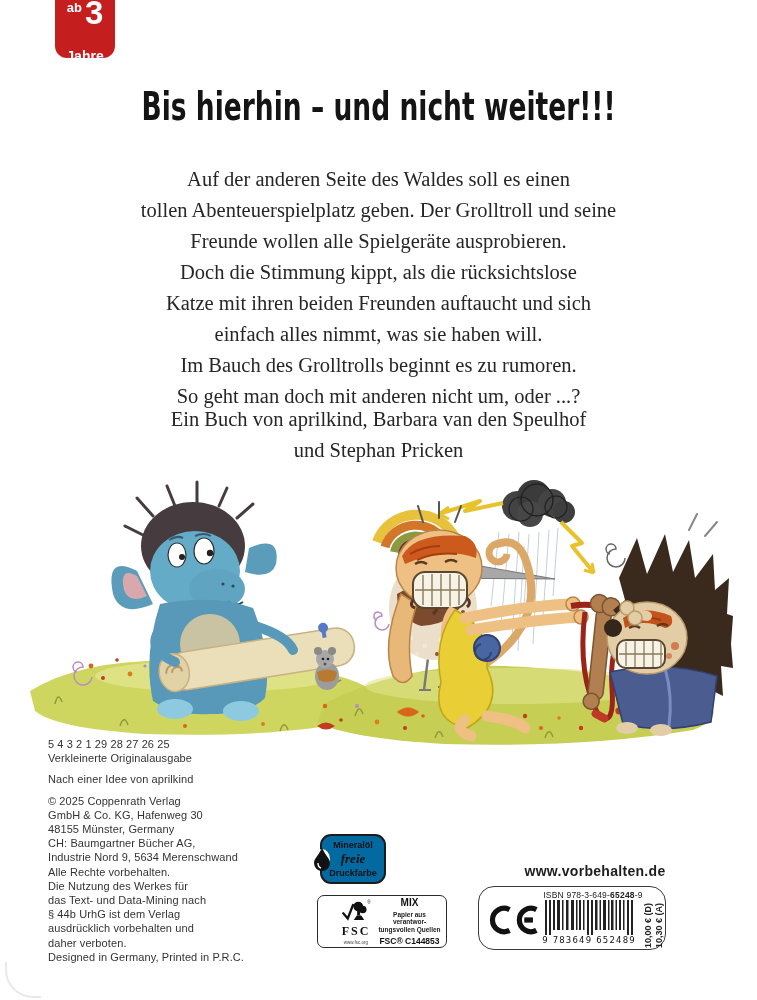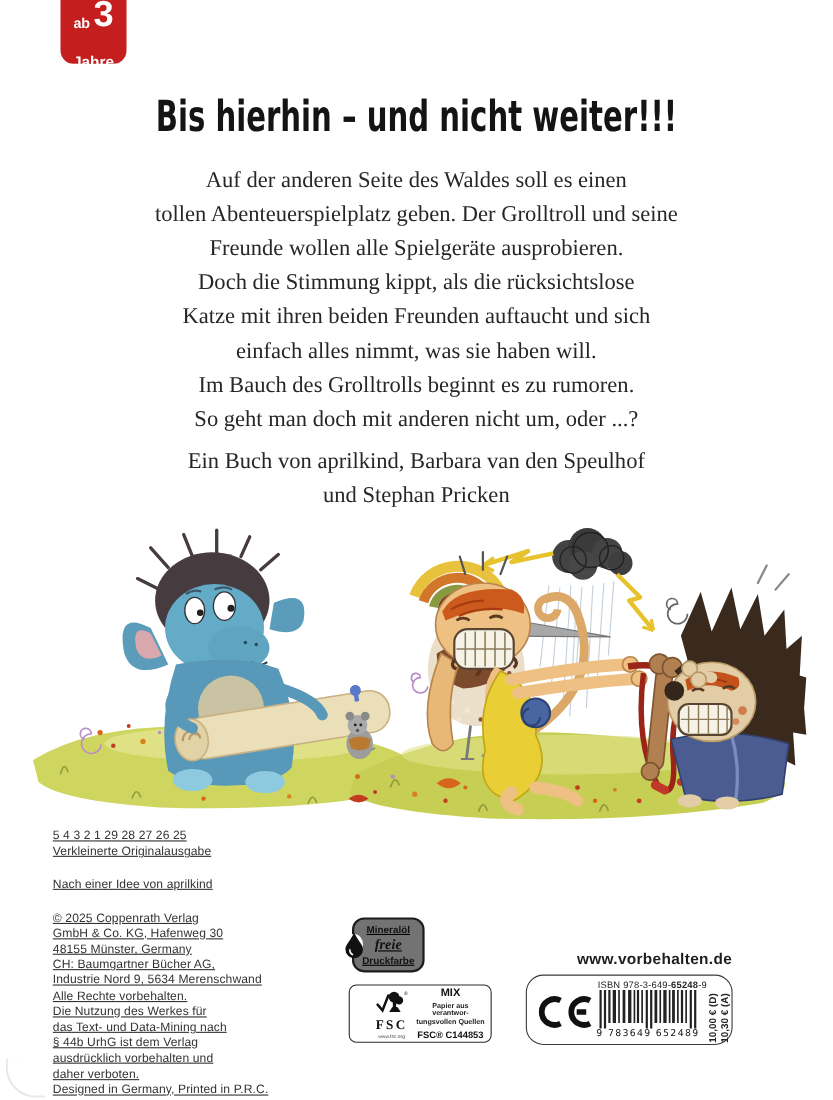--- a/index.html
+++ b/index.html
@@ -4,45 +4,45 @@
 <style>
   html,body{margin:0;padding:0;background:#ffffff;}
   .page{position:relative;width:757px;height:1000px;background:#ffffff;overflow:hidden;
         font-family:"Liberation Sans",sans-serif;}
 
   
   .age-badge{position:absolute;left:55px;top:0;width:60px;height:58px;background:#c41e1f;
              border-radius:0 0 12px 12px;color:#fff;display:flex;flex-direction:column;
              align-items:center;justify-content:center;line-height:1;}
   .age-row{display:flex;align-items:flex-end;gap:3px;}
-  .age-prefix{font:700 13px "Liberation Sans",sans-serif;margin-bottom:4px;}
+  .age-prefix{font:700 13px "Liberation Sans",sans-serif;margin-bottom:17px;}
   .age-number{font:700 33px "Liberation Sans",sans-serif;}
   .age-suffix{font:700 14px "Liberation Sans",sans-serif;margin-top:16px;}
 
   
   .title{position:absolute;top:84px;left:0;width:757px;text-align:center;color:#141414;
          font:700 39px "DejaVu Sans",sans-serif;transform:scaleX(.68);letter-spacing:0;}
-  .blurb{position:absolute;top:149px;left:0;width:757px;text-align:center;color:#262626;
+  .blurb{position:absolute;top:164px;left:0;width:757px;text-align:center;color:#262626;
          font:400 20.5px "Liberation Serif",serif;line-height:31px;white-space:pre-line;}
   .byline{position:absolute;top:404px;left:0;width:757px;text-align:center;color:#262626;
           font:400 20.5px "Liberation Serif",serif;line-height:31px;white-space:pre-line;}
 
   
   .illustration{position:absolute;left:25px;top:476px;width:710px;height:272px;}
 
   
   .imprint{position:absolute;left:48px;top:737px;width:250px;color:#333;
            font:400 11px "Liberation Sans",sans-serif;line-height:14.2px;letter-spacing:.1px;}
-  .imprint p{margin:16px 0 7px 0;white-space:pre-line;text-decoration:underline;}
+  .imprint p{margin:0 0 7px 0;white-space:pre-line;}
   .imprint p:last-child{margin-bottom:0;}
 
   
   .mineral{position:absolute;left:320px;top:834px;width:62px;height:46px;border:2px solid #1c1c1c;
-           border-radius:11px;background:#737373;display:flex;flex-direction:column;align-items:center;
-           justify-content:center;line-height:1;text-decoration:underline;}
+           border-radius:11px;background:#0369a1;display:flex;flex-direction:column;align-items:center;
+           justify-content:center;line-height:1;}
   .mineral .l1,.mineral .l3{font:700 9px "Liberation Sans",sans-serif;color:#111;}
   .mineral .l2{font:italic 700 13px "Liberation Serif",serif;color:#111;margin:1px 0;}
   .droplet{position:absolute;left:-10px;top:11px;width:20px;height:24px;}
   .droplet .halo{position:absolute;left:2px;top:2px;width:16px;height:20px;background:#fff;border-radius:50%;}
   .droplet svg{position:relative;}
 
   
   .fsc{position:absolute;left:317px;top:895px;width:130px;height:53px;border:1.5px solid #2a2a2a;
        border-radius:7px;background:#fff;display:flex;align-items:center;box-sizing:border-box;padding:3px 4px;}
   .fsc-left{width:42px;display:flex;flex-direction:column;align-items:center;line-height:1;margin-left:13px;}

